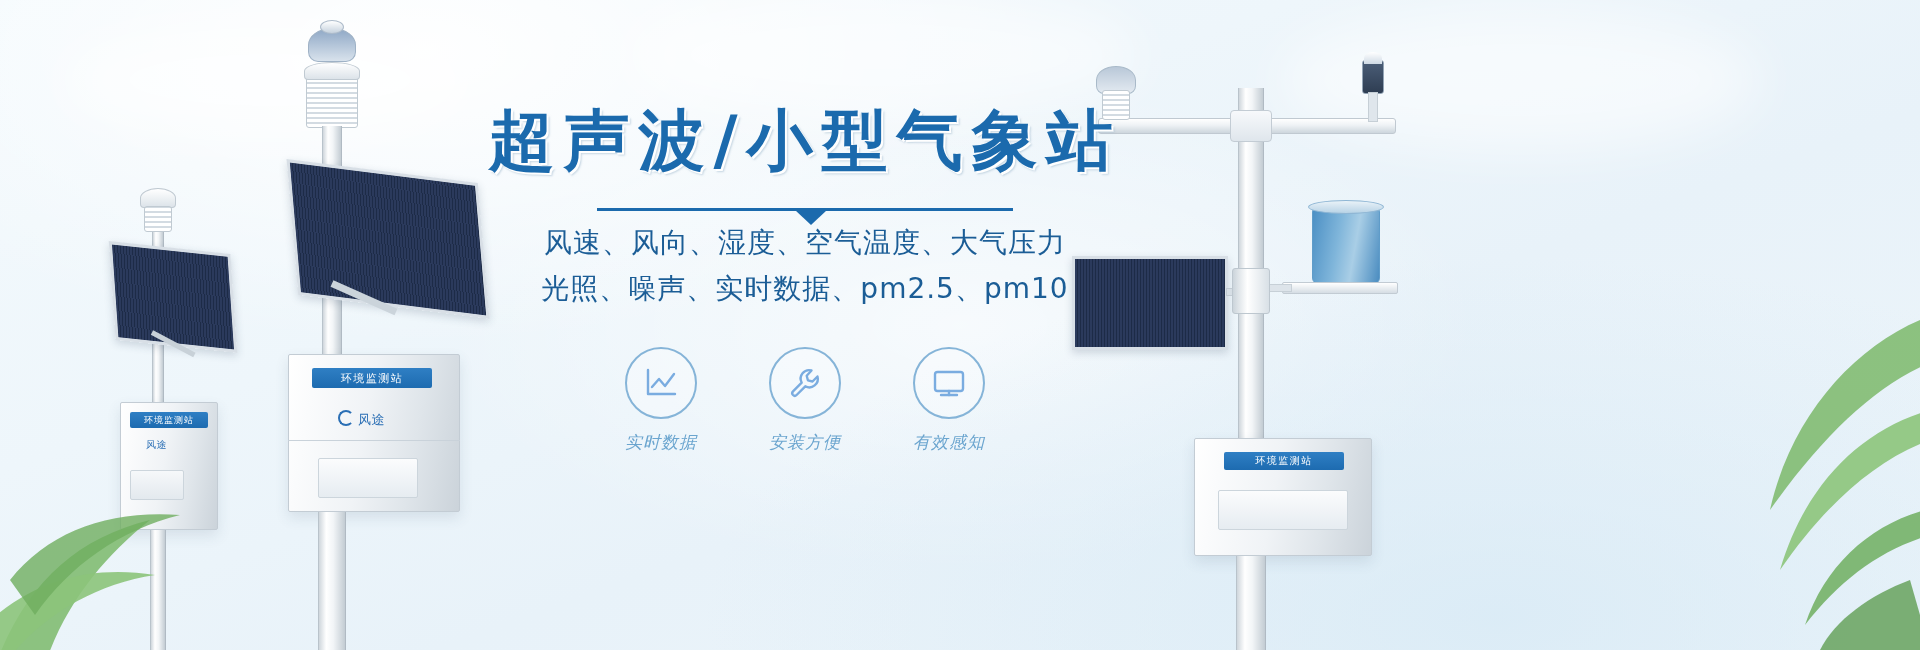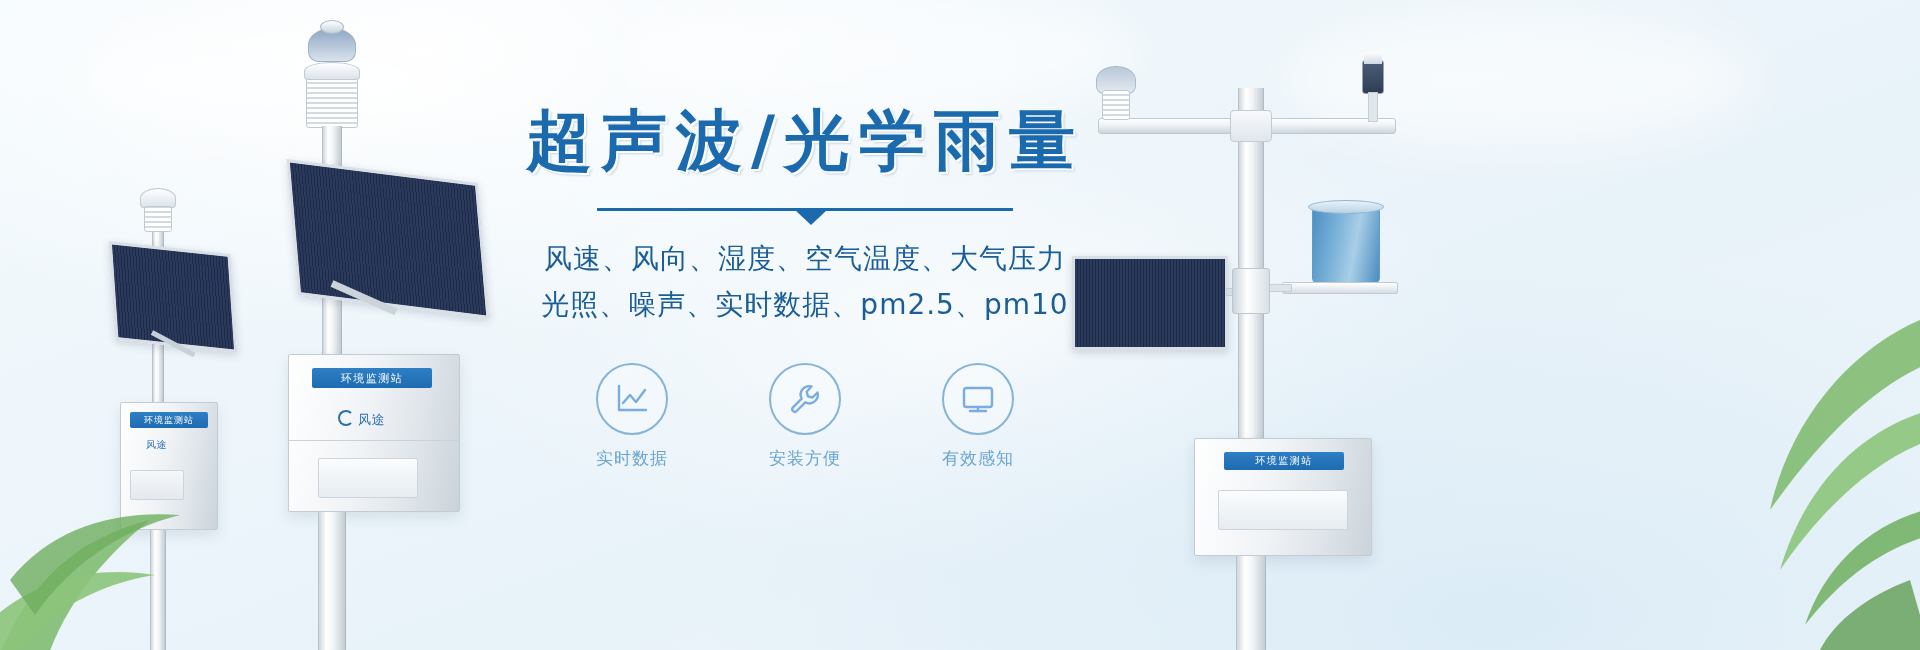--- a/index.html
+++ b/index.html
@@ -127,27 +127,28 @@
     border-top: 15px solid #1b6aad;
   }
   .sub-line {
     font-family: "DejaVu Sans", "Liberation Sans", sans-serif;
     font-size: 28px;
     color: #1b5d96;
     letter-spacing: 1px;
     line-height: 1.65;
     white-space: nowrap;
   }
-  #sub1 { margin-top: 16px; }
+  #sub1 { }
 
   #features {
     display: flex;
     justify-content: center;
-    gap: 87px;
+    gap: 58px;
     margin-top: 34px;
+    font-style: italic;
   }
   .feature { width: 86px; text-align: center; }
   .f-circle {
     width: 72px; height: 72px;
     margin: 0 auto;
     border: 2px solid #85b4d8;
     border-radius: 50%;
     display: flex; align-items: center; justify-content: center;
     background: rgba(255,255,255,0.25);
   }
@@ -255,21 +256,21 @@
 
   <svg class="leaf" style="right:-10px;top:280px;" width="310" height="370" viewBox="0 0 310 370">
     <path d="M300 40 C230 70 170 140 150 230 C200 160 250 110 305 85 Z" fill="#7bb86a" opacity="0.85"></path>
     <path d="M310 130 C240 150 185 205 160 290 C205 225 255 180 310 160 Z" fill="#8cc47a" opacity="0.9"></path>
     <path d="M305 230 C250 245 205 285 185 345 C220 300 260 270 310 255 Z" fill="#6fae5f" opacity="0.85"></path>
     <path d="M290 300 C250 315 215 340 200 370 L310 370 Z" fill="#5f9e52" opacity="0.8"></path>
   </svg>
 
   <div id="content">
 
-    <div id="title">超声波/光学雨量</div>
+    <div id="title">超声波/小型气象站</div>
 
     <div id="divider-row">
       <div id="divider-line"></div>
       <div id="divider-tri"></div>
     </div>
 
     <div class="sub-line" id="sub1">风速、风向、湿度、空气温度、大气压力</div>
     <div class="sub-line" id="sub2">光照、噪声、实时数据、pm2.5、pm10</div>
 
     <div id="features">

